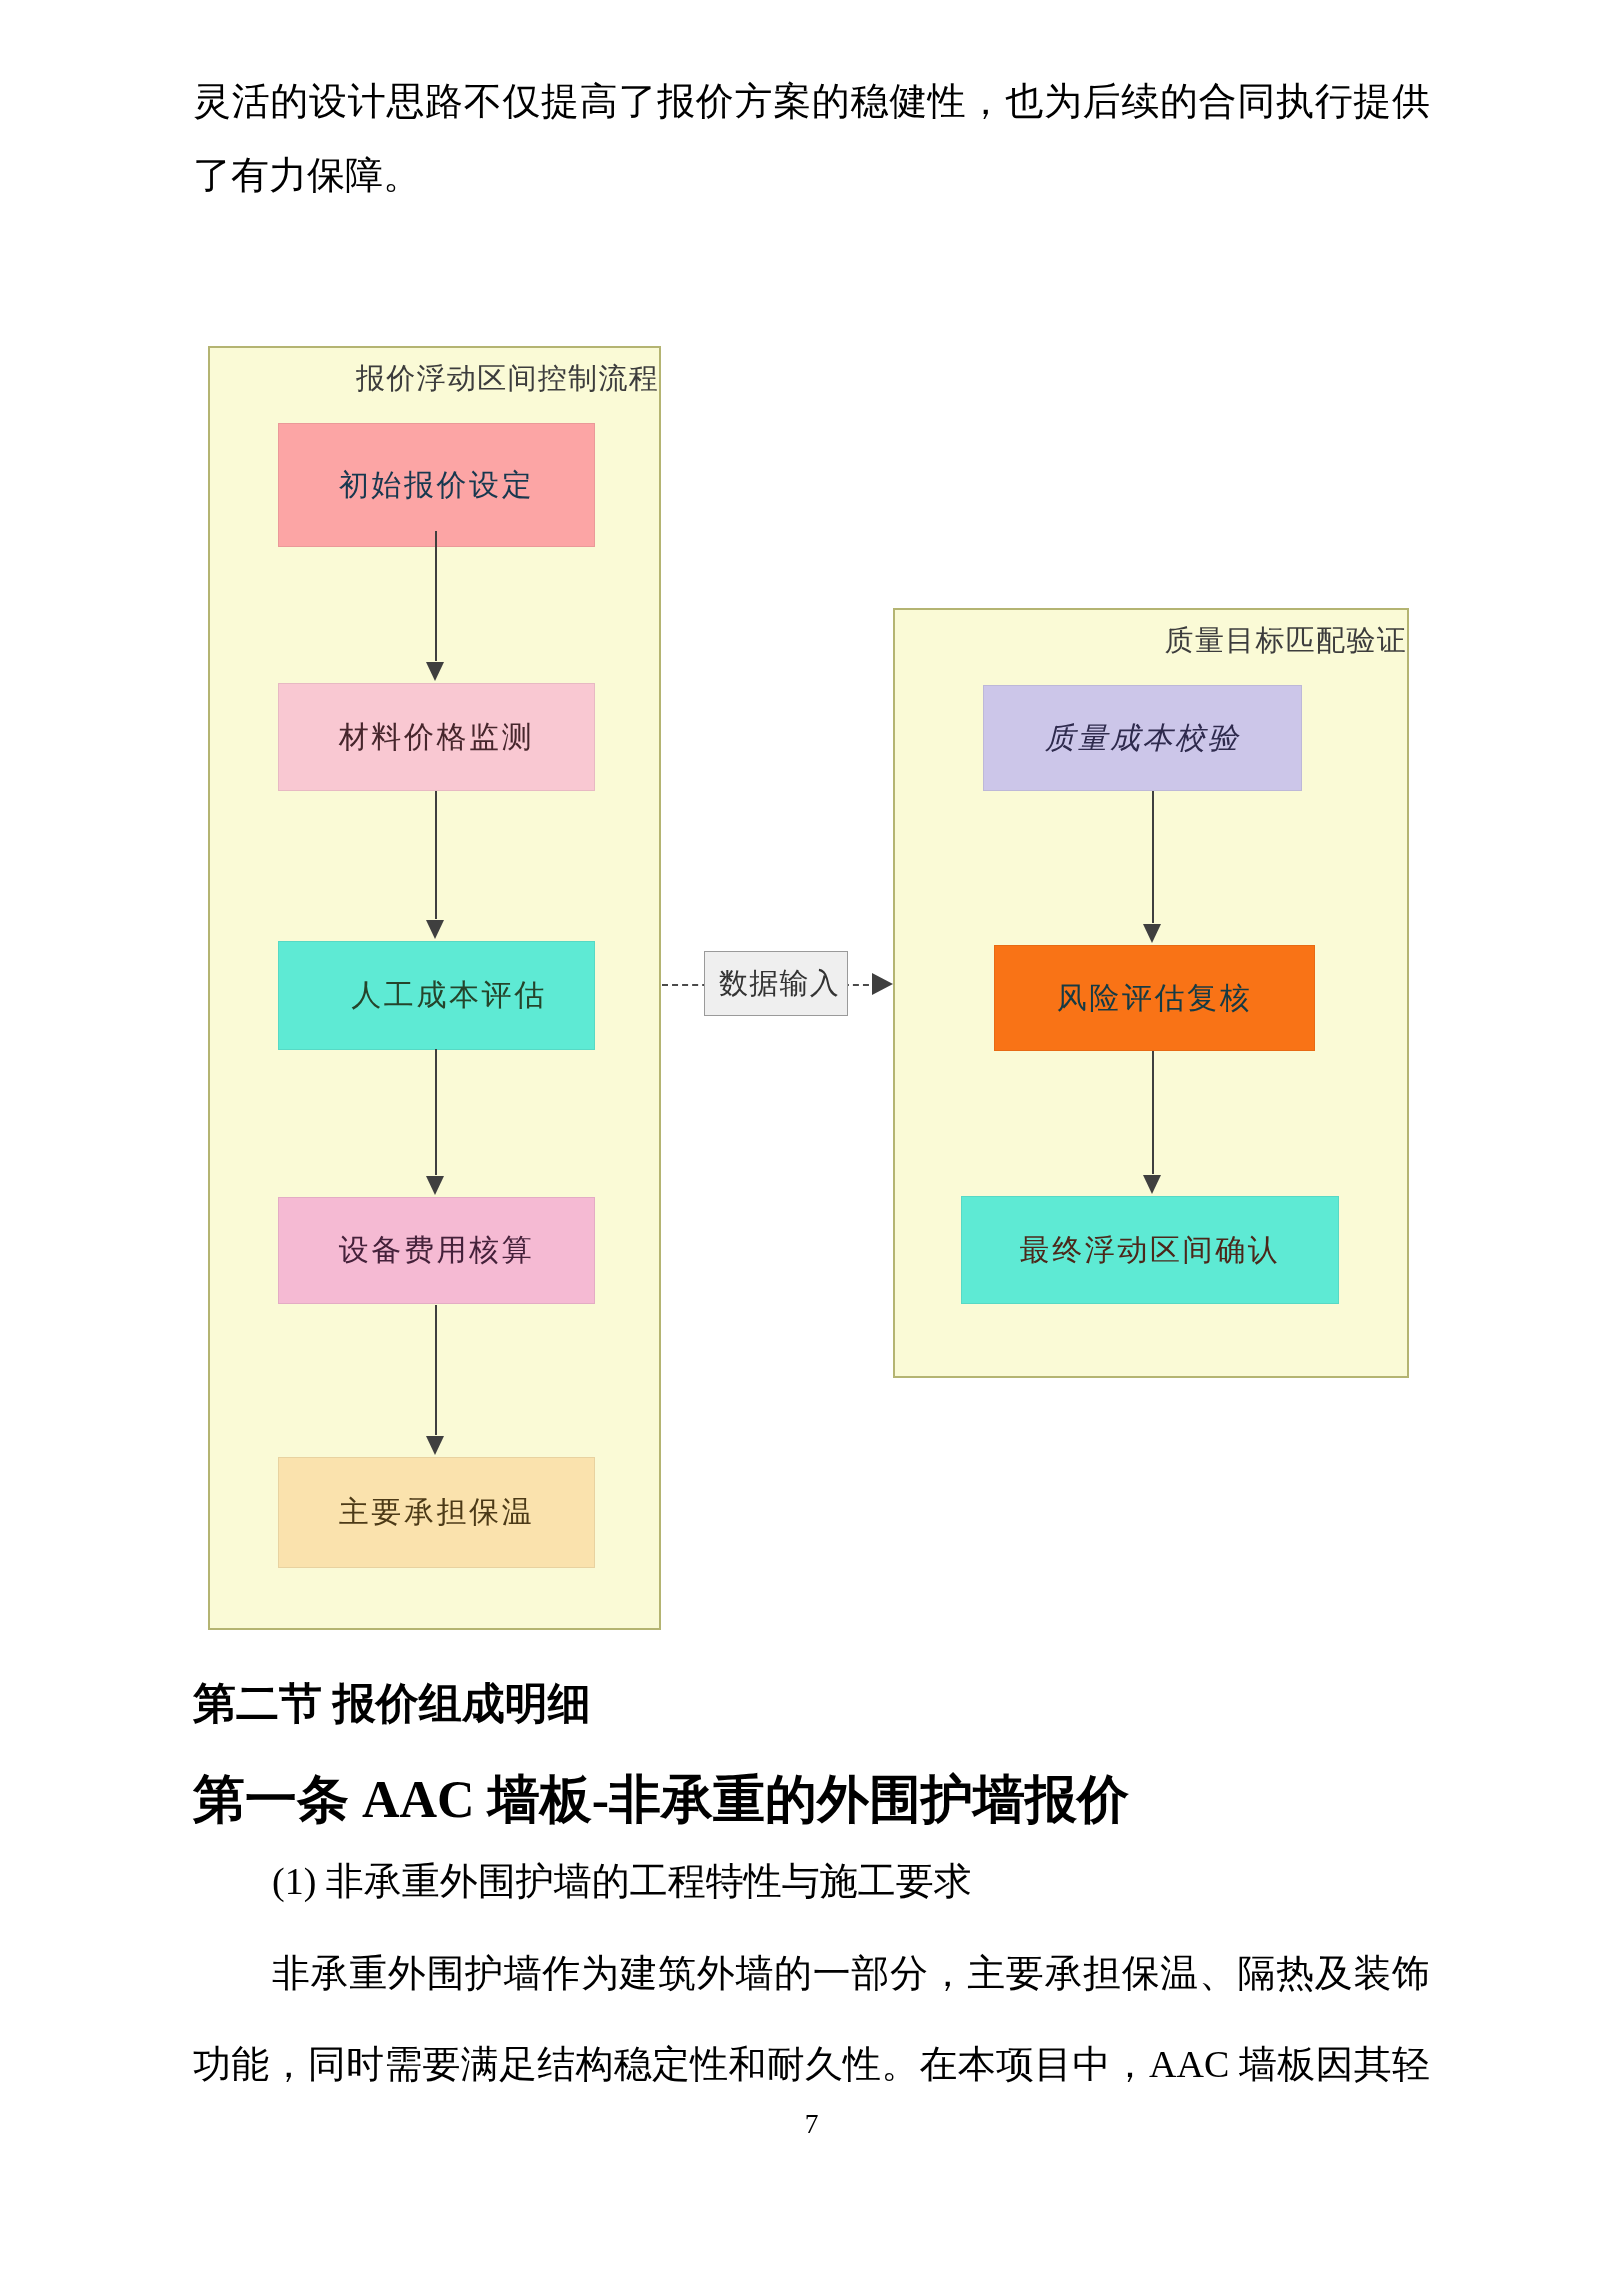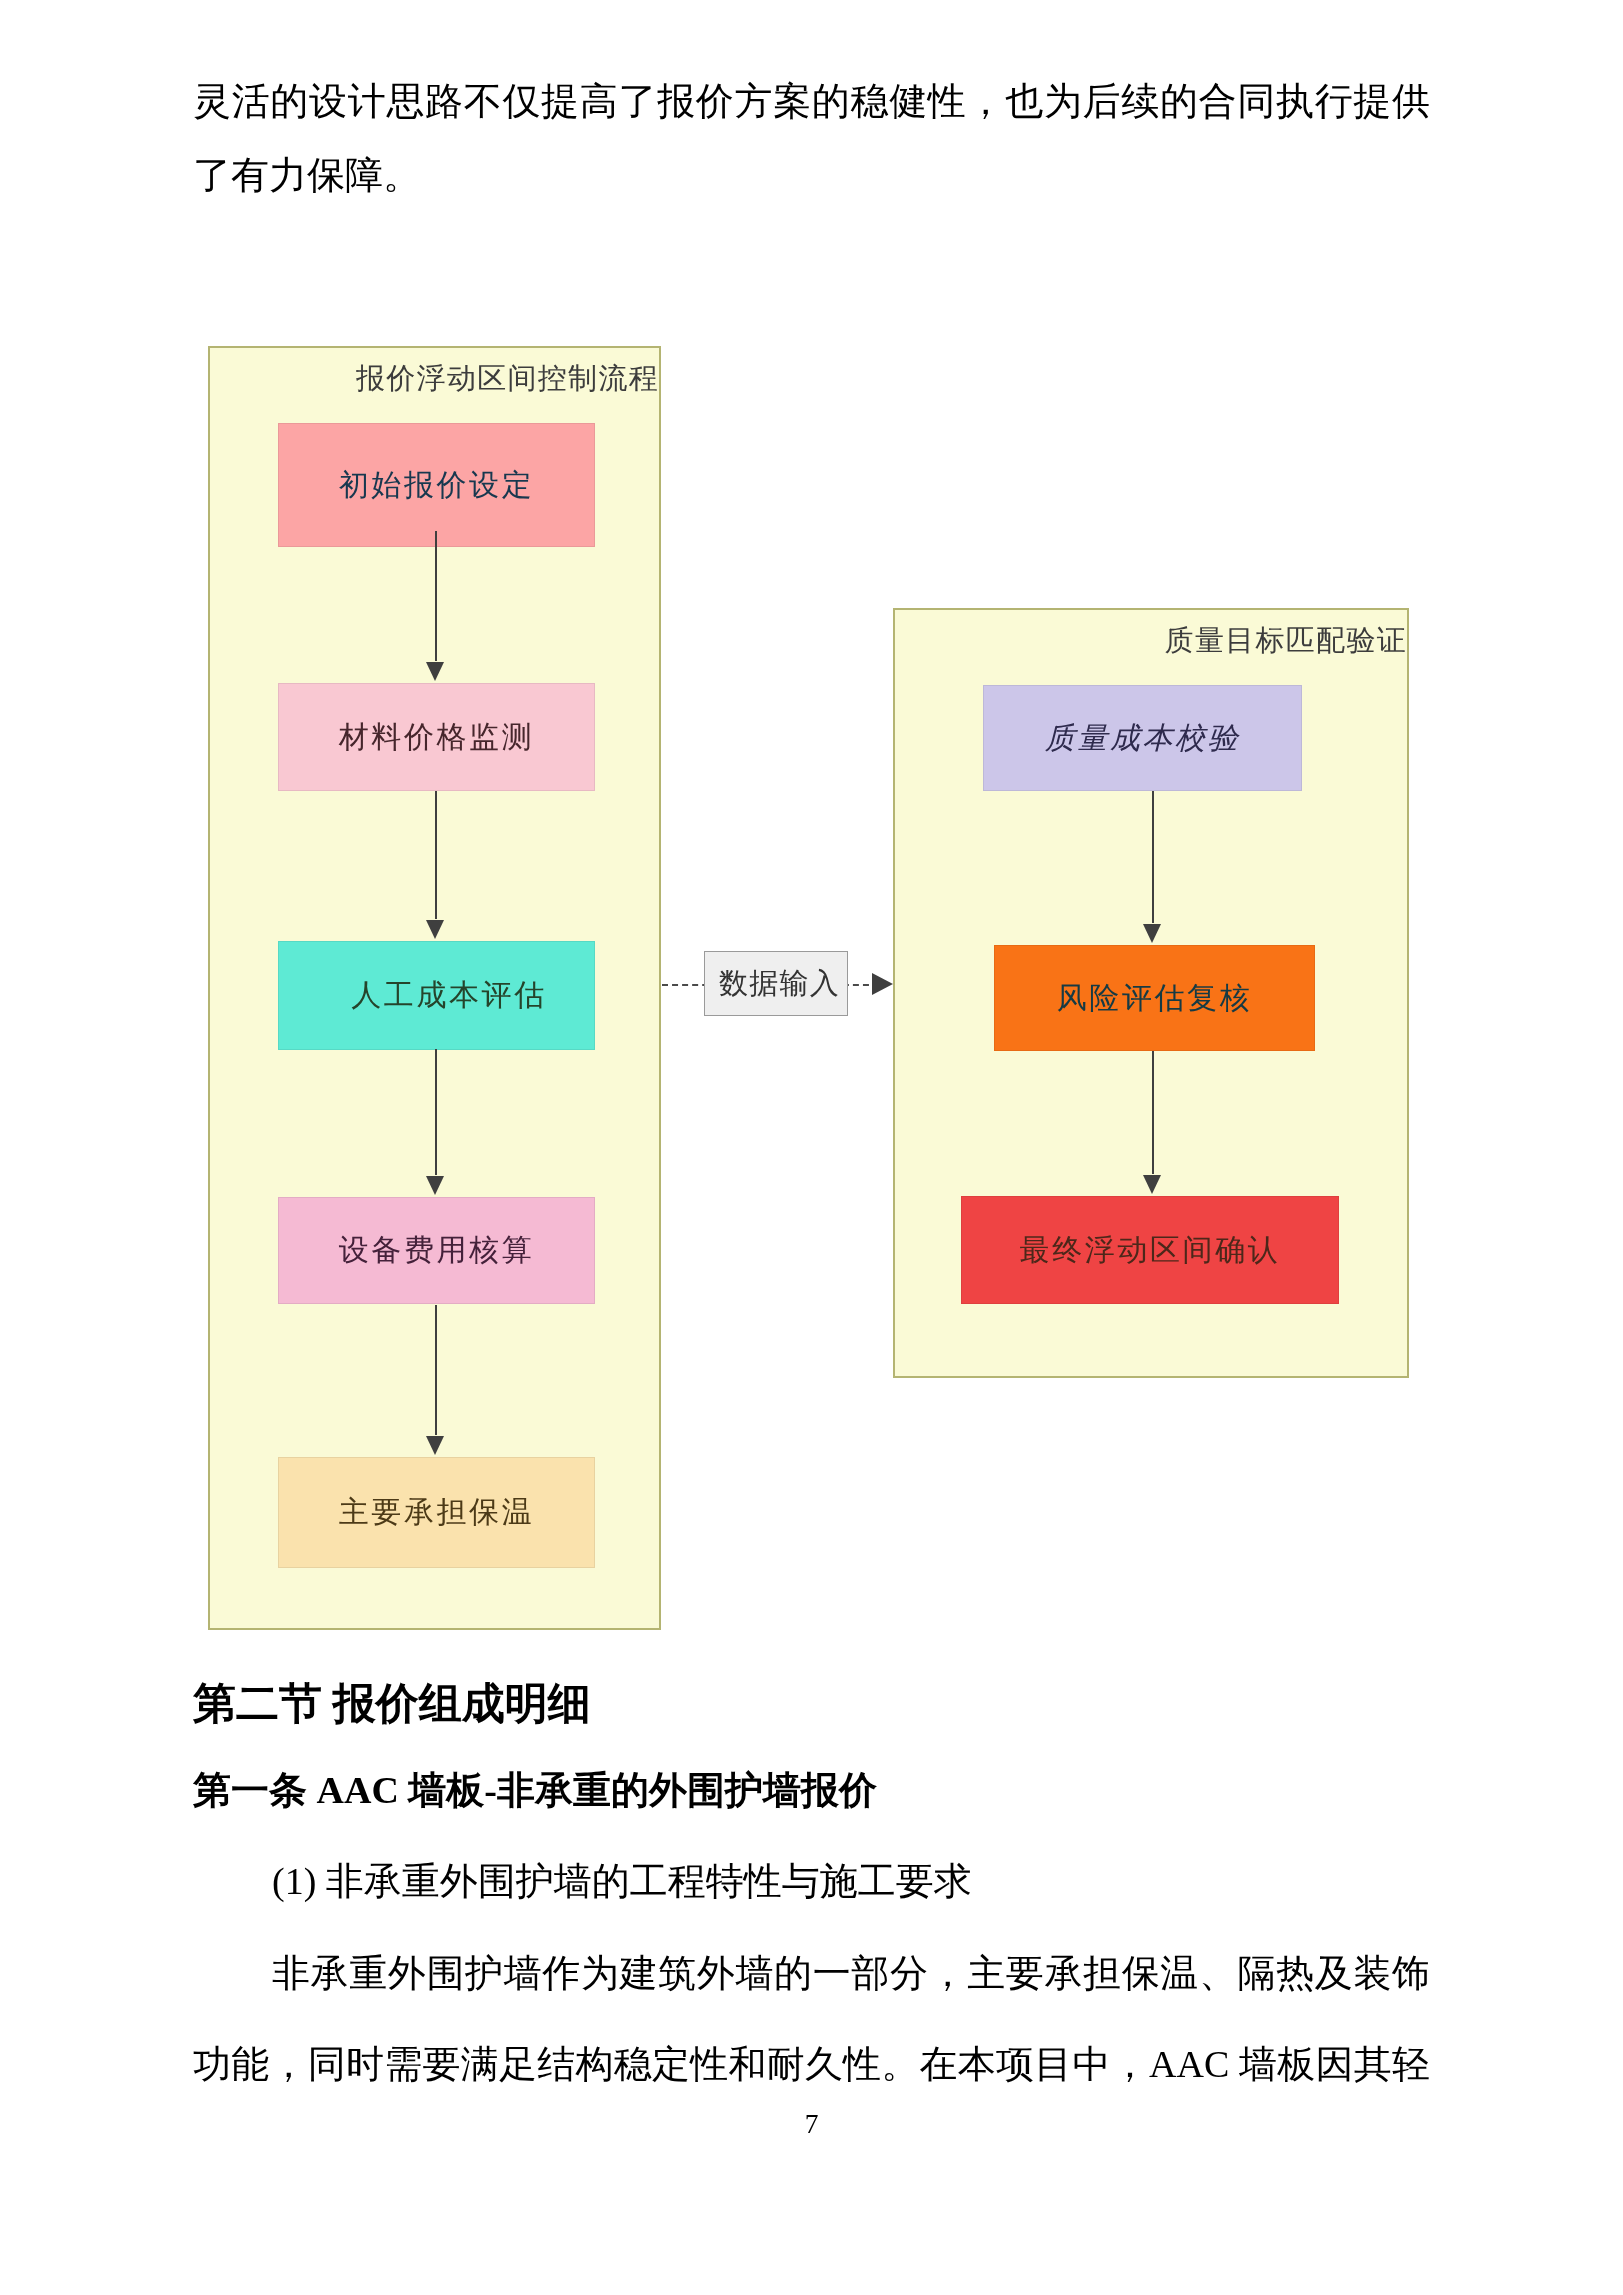--- a/index.html
+++ b/index.html
@@ -26,21 +26,21 @@
     text-align-last:justify;
   }
   .h1{
     position:absolute;
     font-size:43px;
     font-weight:bold;
     white-space:nowrap;
   }
   .h2{
     position:absolute;
-    font-size:38px;
+    font-size:52px;
     font-weight:bold;
     white-space:nowrap;
   }
   .pagenum{
     position:absolute;
     left:0;right:0;
     text-align:center;
     font-size:27.5px;
   }
   
@@ -150,21 +150,21 @@
     <div class="group-title">质量目标匹配验证</div>
 
     <div class="node" style="left: 88px; top: 75px; width: 319px; height: 106px; background-color: rgb(204, 198, 233); color: rgb(46, 42, 77); font-style: italic;">质量成本校验</div>
 
     <div class="varrow" style="left:257px;top:181px;height:132px;"></div>
 
     <div class="node" style="left: 99px; top: 335px; width: 321px; height: 106px; background-color: #f97316; color: rgb(21, 58, 68);">风险评估复核</div>
 
     <div class="varrow" style="left:257px;top:441px;height:123px;"></div>
 
-    <div class="node" style="left: 66px; top: 586px; width: 378px; height: 108px; background-color: #ef4444; color: rgb(76, 39, 26);">最终浮动区间确认</div>
+    <div class="node" style="left: 66px; top: 586px; width: 378px; height: 108px; background-color: #5eead4; color: rgb(76, 39, 26);">最终浮动区间确认</div>
   </div>
 
   <div class="h1" style="left:193px;top:1675px;">第二节 报价组成明细</div>
 
   <div class="h2" style="left:193px;top:1765px;">第一条 AAC 墙板-非承重的外围护墙报价</div>
 
   <div class="tline" style="left:272px;top:1857px;">(1) 非承重外围护墙的工程特性与施工要求</div>
 
   <div class="tline just" style="left:272px;top:1949px;width:1158px;">非承重外围护墙作为建筑外墙的一部分，主要承担保温、隔热及装饰</div>
 

